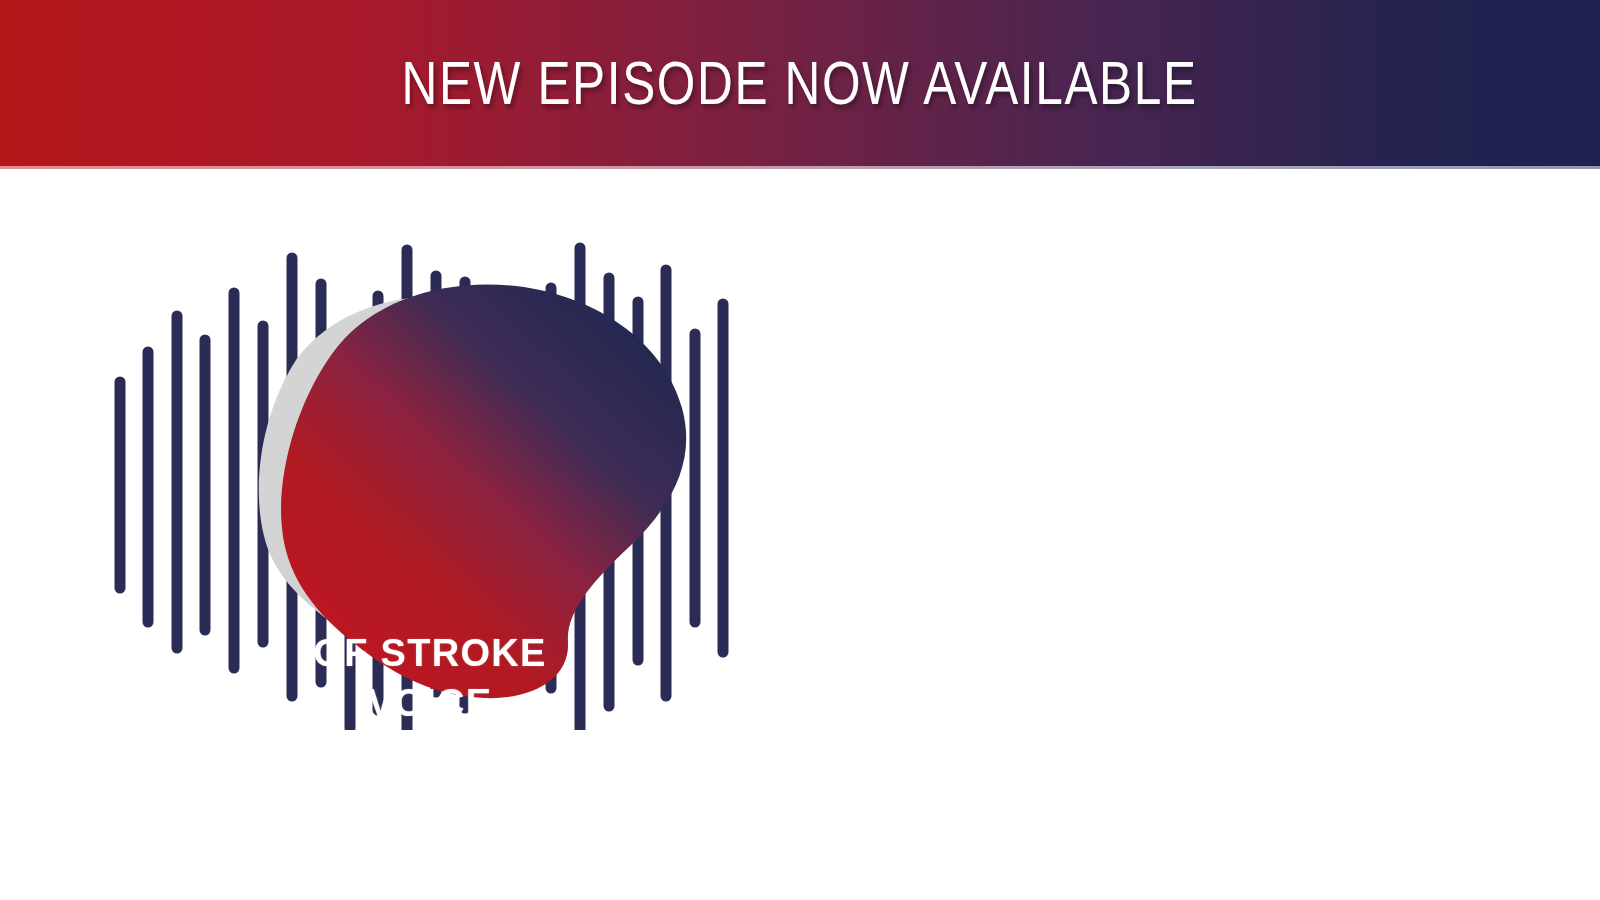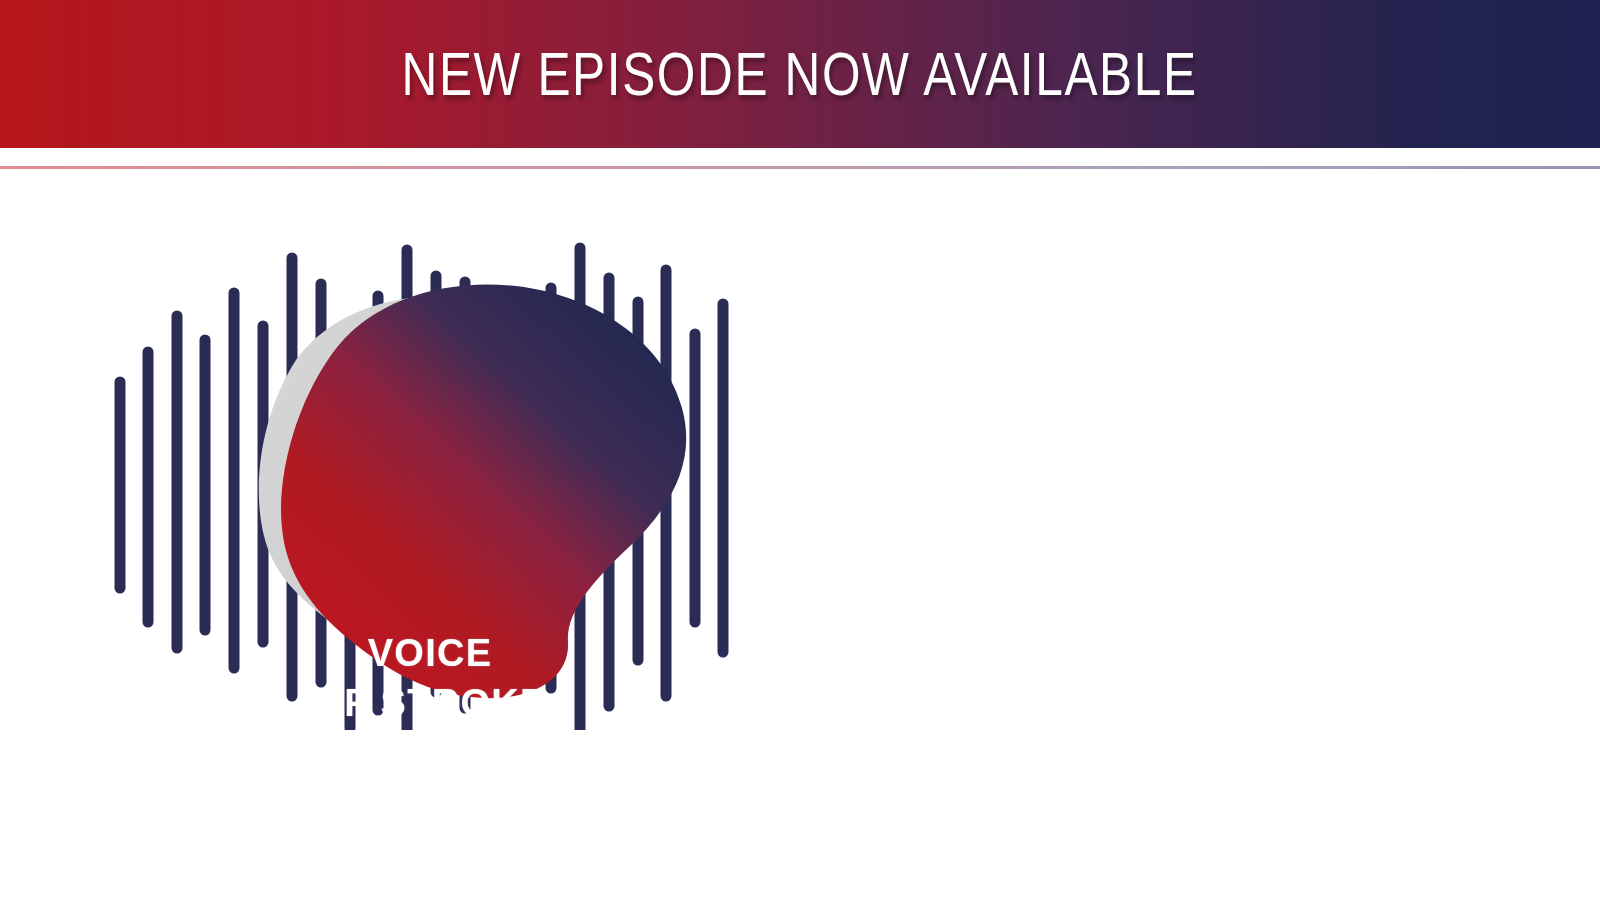--- a/index.html
+++ b/index.html
@@ -21,21 +21,21 @@
     height: 900px;
     background: #ffffff;
   }
 
   
   .banner {
     position: absolute;
     left: 0;
     top: 0;
     width: 1600px;
-    height: 148px;
+    height: 166px;
     background: linear-gradient(90deg, #B5161A 0%, #A9192B 22%, #7D2040 45%, #4A2550 68%, #24234F 88%, #1E2150 100%);
     display: flex;
     align-items: center;
     justify-content: center;
     overflow: hidden;
   }
   .banner-underline {
     position: absolute;
     left: 0;
     top: 166px;
@@ -185,20 +185,20 @@
                C 282 62, 366 44, 440 60
                C 512 76, 566 120, 582 178
                C 598 236, 566 282, 528 318
                C 492 352, 466 382, 468 412
                C 470 448, 434 470, 384 468
                C 330 466, 286 440, 250 410
                C 210 378, 186 342, 182 298
                C 176 244, 198 166, 238 116 Z"></path>
     </svg>
     <div class="logo-wordmark">
+      <div>OF STROKE</div>
       <div>VOICE</div>
-      <div>OF STROKE</div>
       <div>PODCAST</div>
     </div>
   </div>
 
 
 </div>
 
 </body></html>

